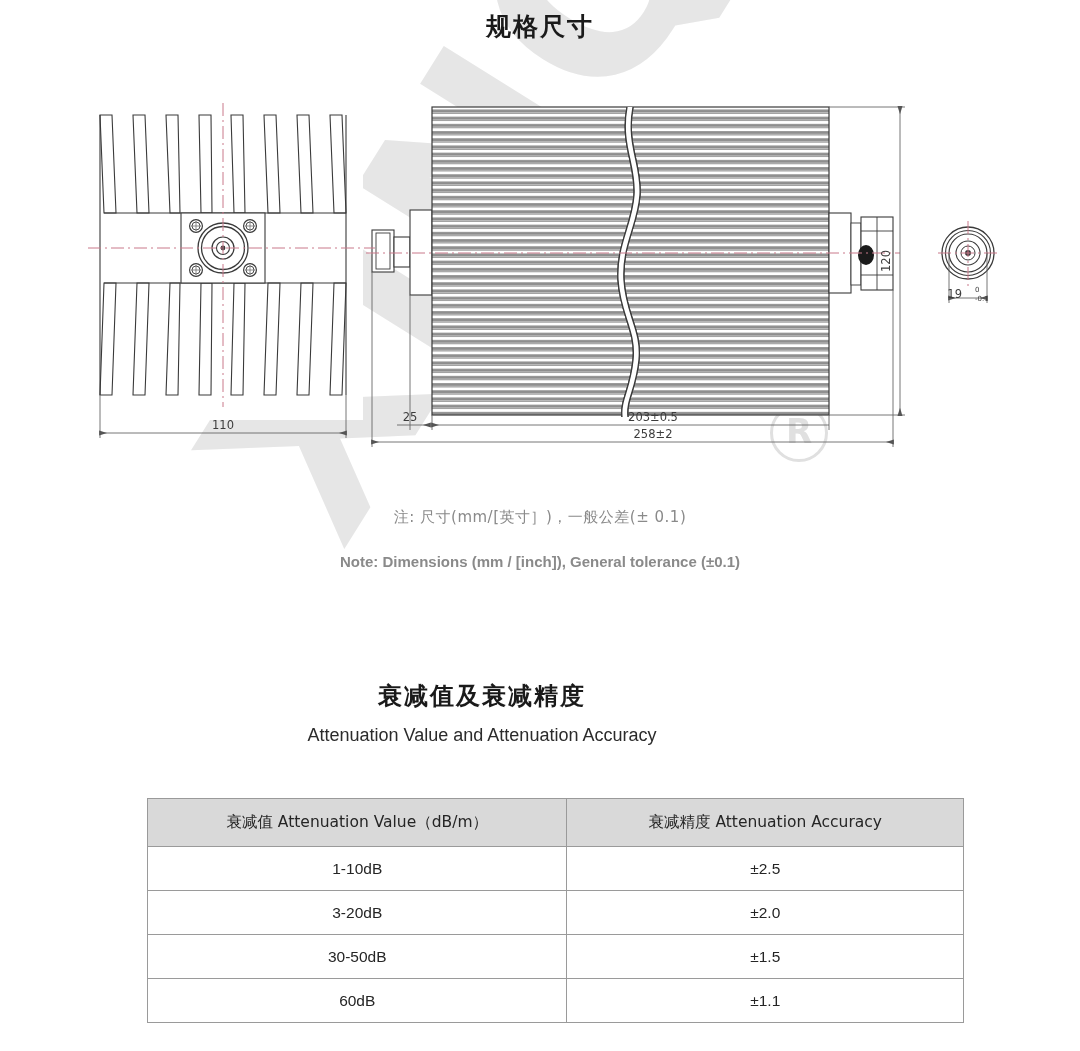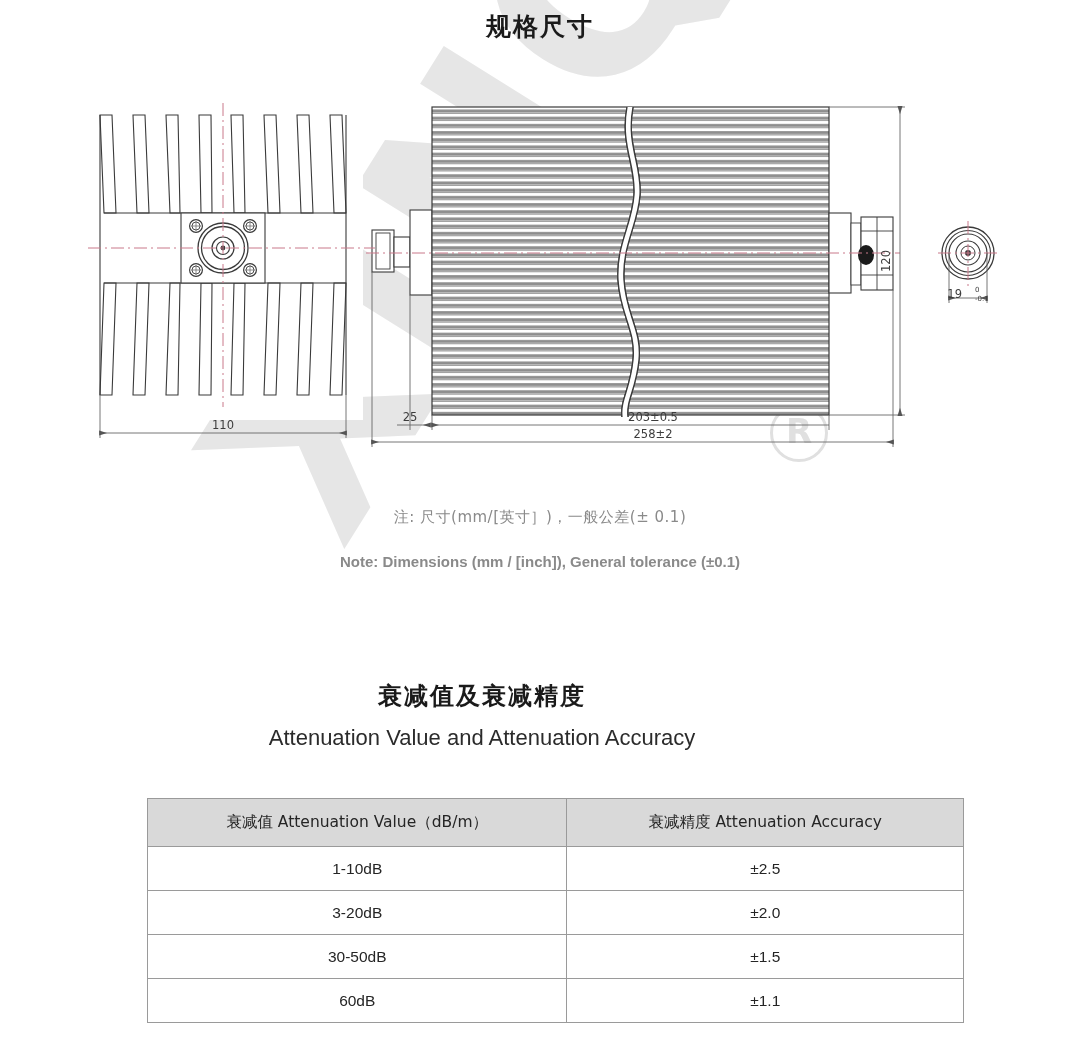--- a/index.html
+++ b/index.html
@@ -70,21 +70,21 @@
     font-size: 18px;
     color: #2b2b2b;
     font-weight: 400;
   }
 
   #heading-outline { position: absolute; left: 0; top: 10px; width: 1080px; }
   #heading-outline .title-en { margin-top: 10px; }
 
   #heading-atten { position: absolute; left: 0; top: 680px; width: 964px; }
   #heading-atten .title-cn { font-size: 24px; }
-  #heading-atten .title-en { margin-top: 13px; font-size: 22px; }
+  #heading-atten .title-en { margin-top: 13px; font-size: 18px; }
 
   
   #drawing {
     position: absolute;
     left: 0;
     top: 95px;
     width: 1080px;
     height: 380px;
   }
   #drawing svg { display: block; }

